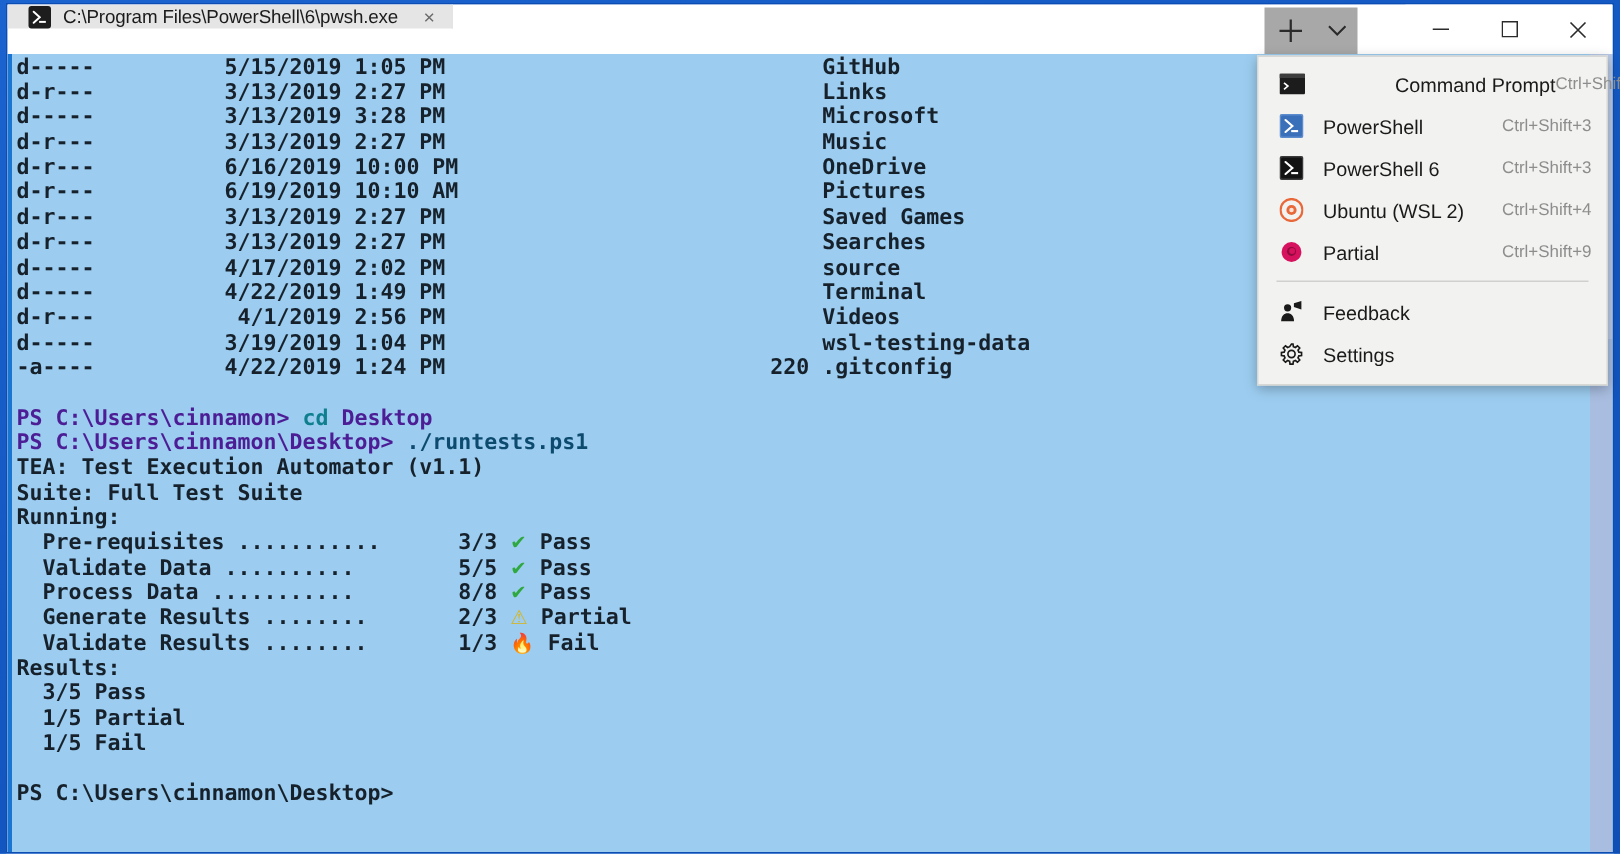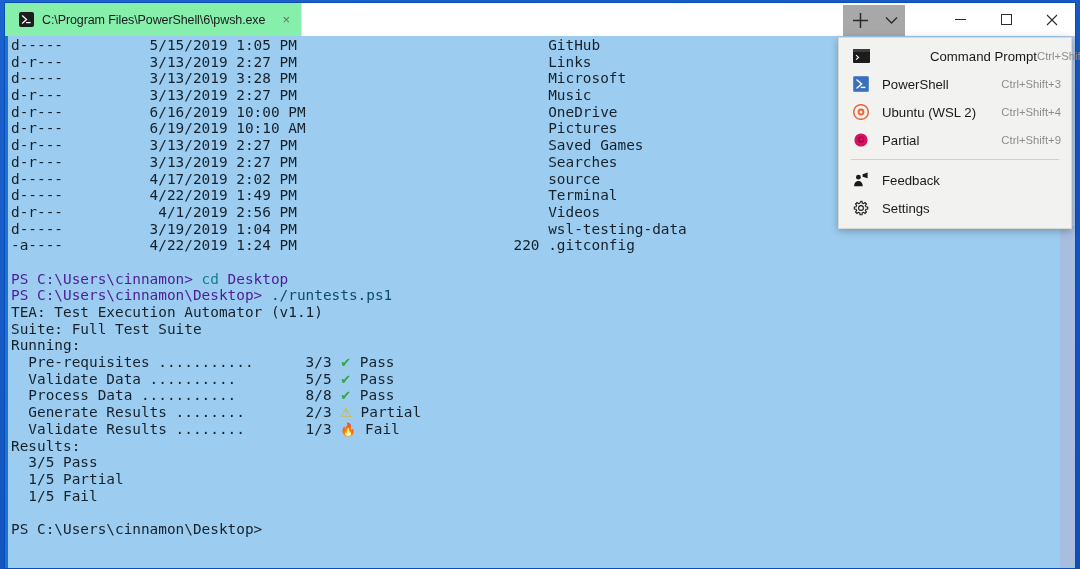--- a/index.html
+++ b/index.html
@@ -39,22 +39,22 @@
     background: #ffffff;
     display: flex;
     align-items: stretch;
   }
 
   .tab {
     display: flex;
     align-items: center;
     gap: 8px;
     padding: 0 8px 0 14px;
-    height: 33px;
-    background: #86efac;
+    height: 16px;
+    background: #e5e5e5;
     border-right: 1px solid #e4e4e4;
     min-width: 0;
   }
   .tab-icon {
     width: 15px; height: 15px;
     background: #1d1d1d;
     border-radius: 2px;
     position: relative;
     flex: none;
     display:flex; align-items:center; justify-content:center;
@@ -119,21 +119,21 @@
     position: absolute;
     left: 3px;
     top: 1px;
     font-family: "DejaVu Sans Mono", "Liberation Mono", monospace;
     font-size: 14.4px;
     line-height: 16.7px;
     color: #16212b;
     white-space: pre;
     letter-spacing: 0px;
   }
-  .ln { height: 16.7px; display: block; white-space: pre; }
+  .ln { height: 16.7px; display: block; white-space: pre; font-weight: bold; }
   .c-cmd  { color: #0f7f8f; }
   .c-path { color: #0c4a6e; }
   .c-txt  { color: #4c1d95; }
   .ico { font-family: "DejaVu Sans", sans-serif; font-size: 13px; }
   .ok   { color: #2fa83f; }
   .warn { color: #d8b418; }
   .fail { color: #e06a20; }
 
   
   #scrollbar {
@@ -275,20 +275,32 @@
         <div class="menu-item">
           <span class="mi-icon">
             <svg width="16" height="16" viewBox="0 0 16 16">
               <rect x="0" y="0" width="16" height="16" rx="1.5" fill="#5b8ccd"></rect>
               <rect x="1" y="1" width="14" height="14" rx="1" fill="#3a6fba"></rect>
               <path d="M4 4 L8.6 8 L4 12" stroke="#ffffff" stroke-width="1.4" fill="none" stroke-linecap="round"></path>
               <rect x="7.8" y="10.7" width="4.6" height="1.4" fill="#ffffff"></rect>
             </svg>
           </span>
           <span class="mi-label">PowerShell</span>
+          <span class="mi-key">Ctrl+Shift+3</span>
+        </div>
+        <div class="menu-item">
+          <span class="mi-icon">
+            <svg width="16" height="16" viewBox="0 0 16 16">
+              <rect x="0" y="0" width="16" height="16" rx="1.5" fill="#3a3a3a"></rect>
+              <rect x="1" y="1" width="14" height="14" rx="1" fill="#131313"></rect>
+              <path d="M4 4 L8.6 8 L4 12" stroke="#ffffff" stroke-width="1.4" fill="none" stroke-linecap="round"></path>
+              <rect x="7.8" y="10.7" width="4.6" height="1.4" fill="#ffffff"></rect>
+            </svg>
+          </span>
+          <span class="mi-label">PowerShell 6</span>
           <span class="mi-key">Ctrl+Shift+3</span>
         </div>
         <div class="menu-item">
           <span class="mi-icon">
             <svg width="16" height="16" viewBox="0 0 16 16">
               <circle cx="8" cy="8" r="7.3" fill="none" stroke="#e8683a" stroke-width="1.5"></circle>
               <circle cx="8" cy="8" r="3.4" fill="#e8683a"></circle>
               <circle cx="8" cy="8" r="1.5" fill="#fbe3d8"></circle>
             </svg>
           </span>

